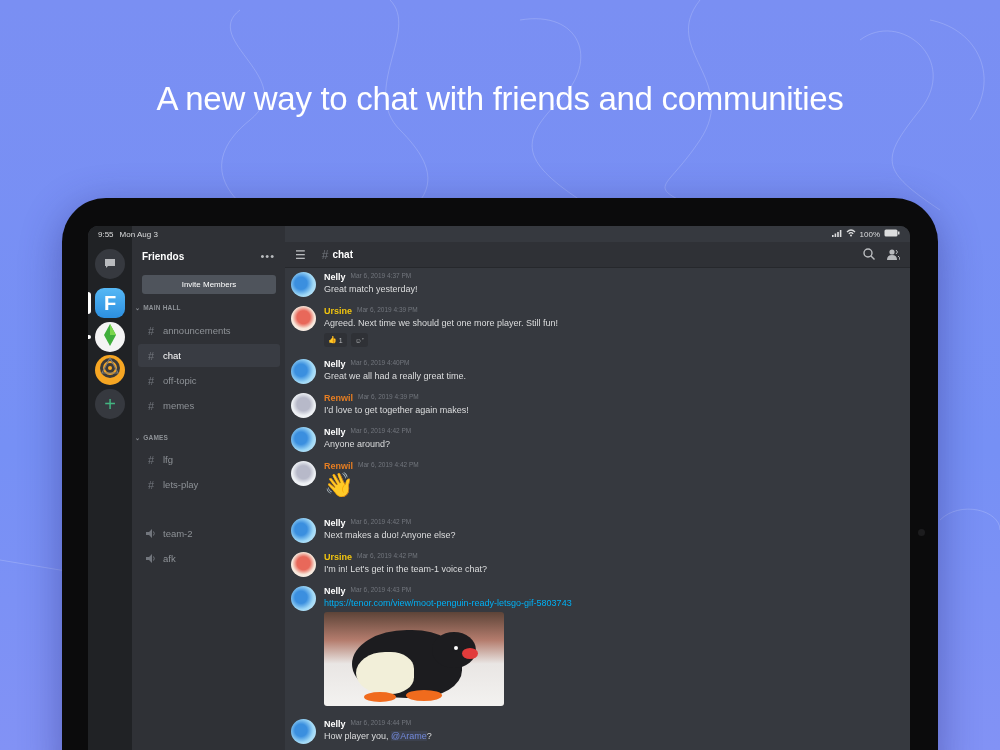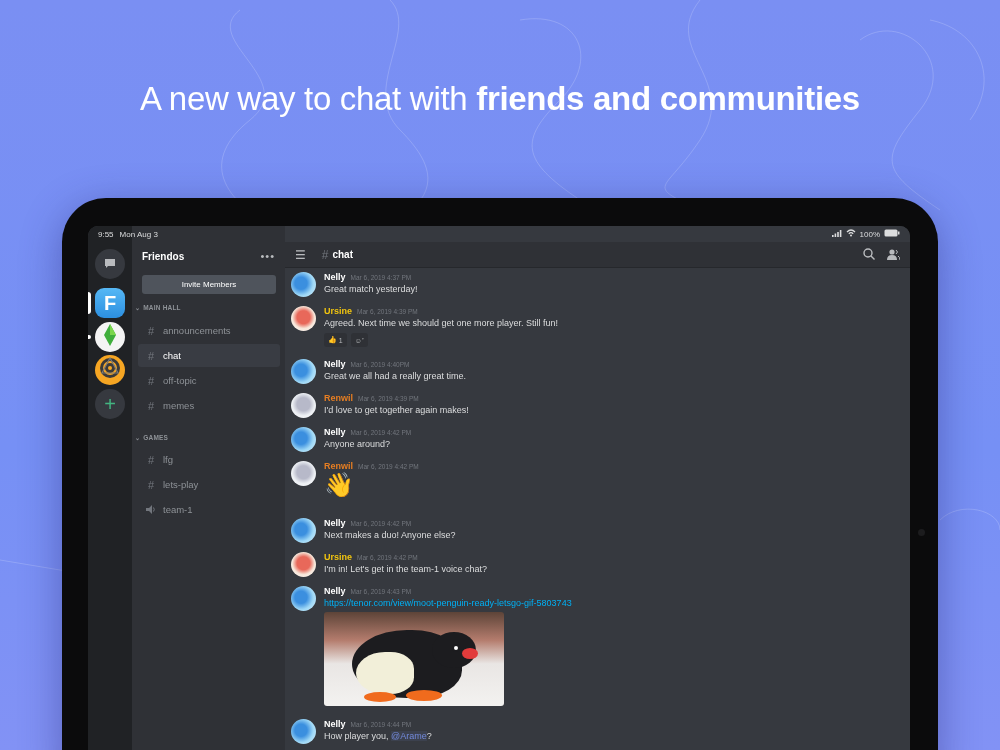--- a/index.html
+++ b/index.html
@@ -2,21 +2,21 @@
 <html><head>
 <meta charset="utf-8">
 <style>
 *{box-sizing:border-box;margin:0;padding:0}
 html,body{width:1000px;height:750px;overflow:hidden}
 body{font-family:"Liberation Sans",sans-serif;background:#7289f0;position:relative}
 .bg{position:absolute;inset:0;background:linear-gradient(180deg,#7a8ff3 0%,#7690f5 60%,#8292f5 100%);overflow:hidden}
 .bg svg{position:absolute;inset:0}
 .headline{position:absolute;top:80px;left:0;width:1000px;text-align:center;color:#fff;font-size:33px;letter-spacing:-0.3px}
 .headline b{font-weight:400}
-.headline span.light{font-weight:700}
+.headline span.light{font-weight:400}
 .device{position:absolute;left:62px;top:198px;width:876px;height:600px;background:#0b0b0c;border-radius:44px;box-shadow:0 10px 40px rgba(40,40,120,.45)}
 .device .cam{position:absolute;right:13px;top:331px;width:7px;height:7px;border-radius:50%;background:#1c1c1e}
 .screen{position:absolute;left:88px;top:226px;width:822px;height:540px;background:#36393f;border-radius:10px 10px 0 0;overflow:hidden}
 .statusbar{position:absolute;left:0;top:0;width:100%;height:16px;color:#dcddde;font-size:8px;display:flex;align-items:center;padding:0 10px;z-index:5}
 .statusbar .right{margin-left:auto;display:flex;align-items:center;gap:4px}
 .guilds{position:absolute;left:0;top:0;width:44px;height:100%;background:#202225}
 .guild{position:absolute;left:7px;width:30px;height:30px;border-radius:50%}
 .guild.dm{top:23px;background:#36393f;display:flex;align-items:center;justify-content:center}
 .guild.f{top:62px;border-radius:9px;background:linear-gradient(180deg,#56b8f5,#2c8fe0);color:#fff;font-weight:700;font-size:20px;display:flex;align-items:center;justify-content:center}
 .guild.sims{top:96px;background:#f4f4f4;display:flex;align-items:center;justify-content:center}
@@ -37,21 +37,21 @@
 .chat-header .menu{margin-left:10px;color:#b9bbbe;font-size:12px}
 .chat-header .hash{margin-left:16px;color:#72767d;font-size:12px}
 .chat-header .title{margin-left:4px;color:#fff;font-weight:700;font-size:10px}
 .chat-header .icons{margin-left:auto;display:flex;gap:12px;margin-right:10px;color:#b9bbbe}
 .msg{position:absolute;left:6px;right:8px}
 .avatar{position:absolute;left:0;top:0;width:25px;height:25px;border-radius:50%;overflow:hidden}
 .av-nelly{background:radial-gradient(circle at 40% 45%,#3b8fdf 0 30%,#9fd8f6 60%,#d9f0fb 100%)}
 .av-ursine{background:radial-gradient(circle at 50% 45%,#e8685a 0 35%,#f7e6d9 60%,#fff 100%)}
 .av-renwil{background:radial-gradient(circle at 50% 45%,#b7b9c9 0 35%,#eceff3 60%,#fff 100%)}
 .body{position:absolute;left:33px;top:0}
-.meta{display:flex;align-items:center;gap:5px;white-space:nowrap}
+.meta{display:flex;align-items:flex-start;gap:5px;white-space:nowrap}
 .author{font-weight:700;font-size:9px;color:#fff}
 .author.ursine{color:#f1c40f}
 .author.renwil{color:#e67e22}
 .ts{font-size:6.5px;color:#72767d}
 .text{font-size:9px;color:#dcddde;margin-top:2px;white-space:nowrap}
 .link{color:#00b0f4}
 .mention{color:#7289da;background:rgba(114,137,218,.1)}
 .reactions{display:flex;gap:4px;margin-top:5px}
 .reaction{height:14px;border-radius:3px;background:#2f3136;display:flex;align-items:center;padding:0 4px;font-size:7px;color:#b9bbbe;gap:2px}
 .wave{font-size:24px;line-height:1;margin-top:2px}
@@ -186,26 +186,33 @@
       <span class="chev">⌄</span><span>GAMES</span>
     </div>
     <div class="ch" style="top:222px">
       <span class="ic">#</span>
         <span>lfg</span>
     </div>
     <div class="ch" style="top:247px">
       <span class="ic">#</span>
         <span>lets-play</span>
     </div>
-    <div class="ch" style="top:272px">
+    <div class="ch" style="top:296px">
       <span class="ic"><svg width="10" height="9">
             <polygon points="0,3 3,3 6,0 6,9 3,6 0,6" fill="#72767d"></polygon>
             <path d="M7.5 2.5 Q9 4.5 7.5 6.5" stroke="#72767d" fill="none"></path>
           </svg></span>
-        <span>team-1</span>
+        <span>team-2</span>
+    </div>
+    <div class="ch" style="top:321px">
+      <span class="ic"><svg width="10" height="9">
+            <polygon points="0,3 3,3 6,0 6,9 3,6 0,6" fill="#72767d"></polygon>
+            <path d="M7.5 2.5 Q9 4.5 7.5 6.5" stroke="#72767d" fill="none"></path>
+          </svg></span>
+        <span>afk</span>
     </div>
   </div>
 
   <div class="chat">
     <div class="chat-header">
       <span class="menu">☰</span>
       <span class="hash">#</span>
       <span class="title">chat</span>
       <div class="icons">
         <span>

